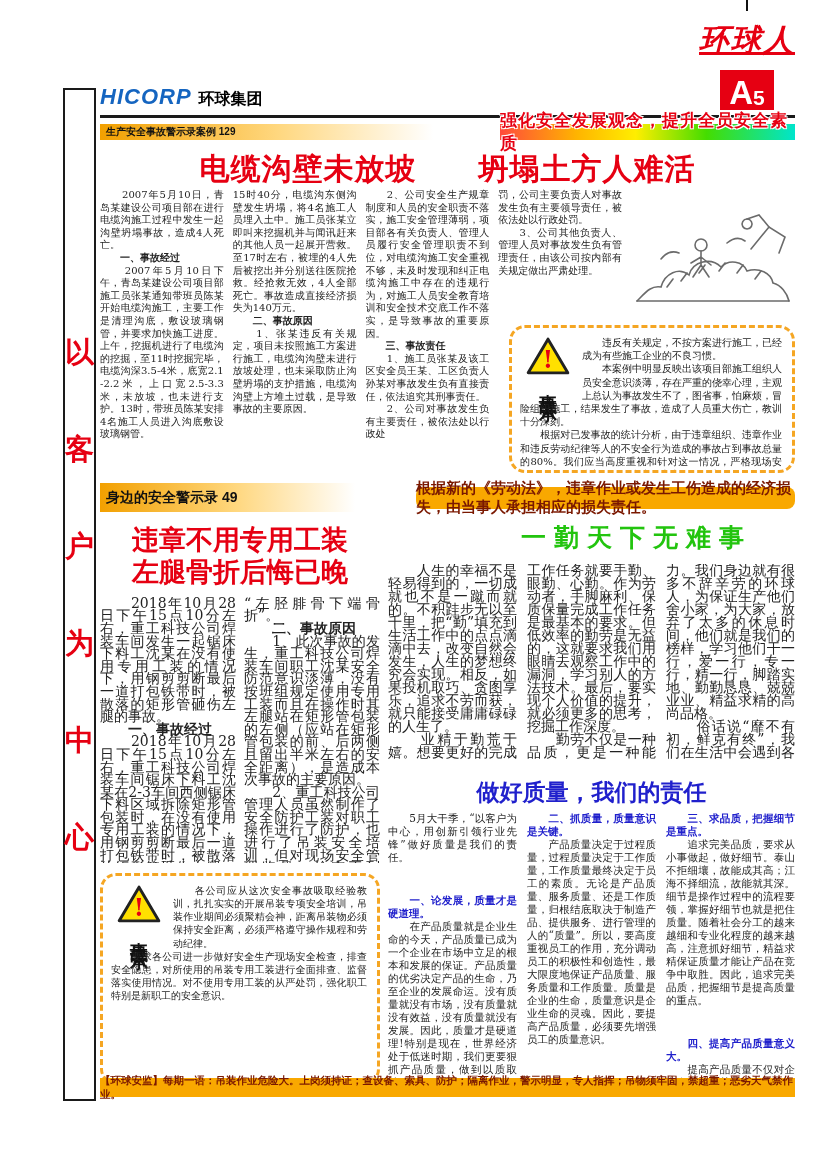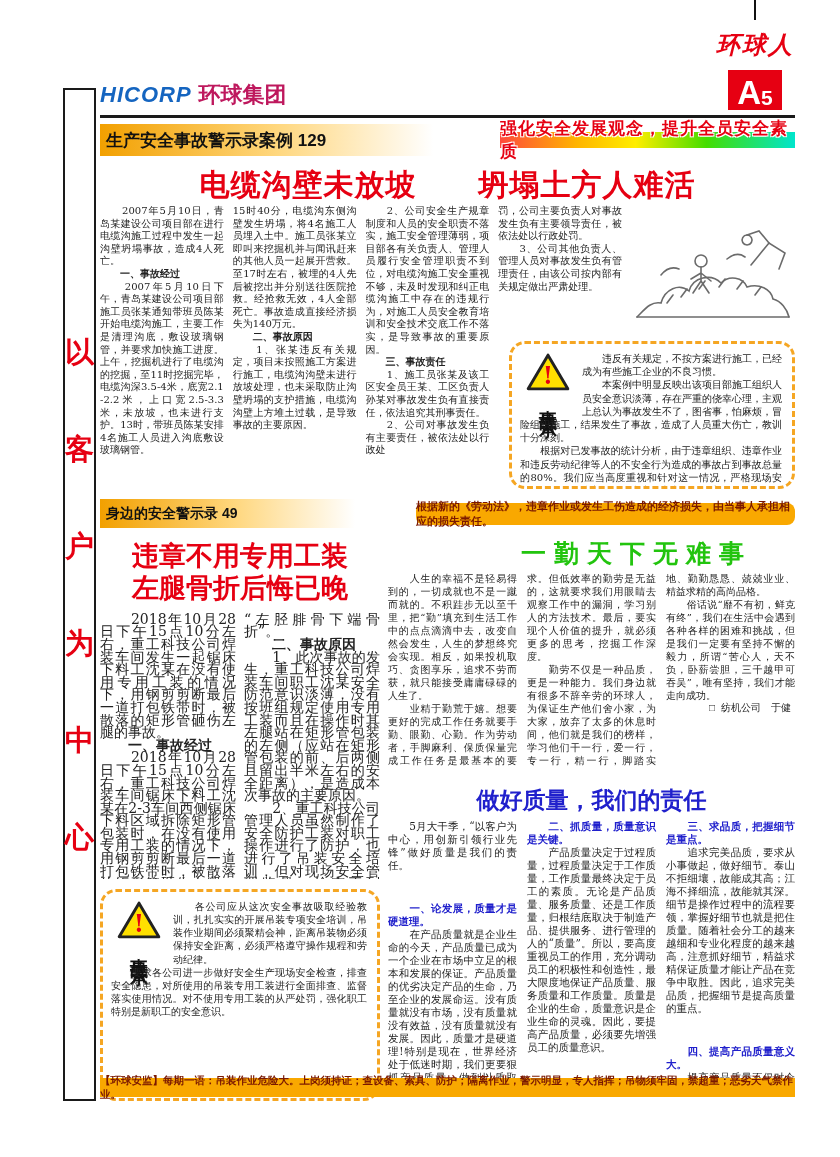--- a/index.html
+++ b/index.html
@@ -17,34 +17,34 @@
     justify-content:center;gap:68px;background:#fff;}
   .side-strip span{font-size:29px;font-weight:900;color:var(--c-red);line-height:1;}
 
   .content{position:absolute;left:100px;top:72px;width:695px;}
 
   
   .masthead{display:flex;justify-content:space-between;align-items:flex-end;
     border-bottom:3px solid var(--c-ink);padding-bottom:5px;height:46px;}
   .logo{display:flex;align-items:baseline;gap:7px;}
   .logo-word{color:var(--c-logoblue);font-weight:900;font-style:italic;font-size:22px;letter-spacing:1px;}
-  .logo-cn{font-weight:900;font-size:22px;color:#be185d;}
+  .logo-cn{font-weight:900;font-size:16px;color:#000000;}
   .mast-right{display:flex;align-items:center;gap:9px;flex-direction:column;}
   .sec-label{font-weight:900;font-size:20px;color:#111;}
   .vline{width:2px;height:36px;background:#111;}
-  .paper-name{color:var(--c-red);font-weight:900;font-style:italic;font-size:24px;letter-spacing:2px;}
+  .paper-name{color:var(--c-red);font-weight:900;font-style:italic;font-size:30px;letter-spacing:2px;text-decoration:underline;}
   .page-code{background:var(--c-red);color:#fff;width:54px;height:40px;display:flex;
     align-items:flex-end;justify-content:center;padding-bottom:2px;}
   .page-code .big{font-size:33px;font-weight:900;line-height:.9;}
   .page-code .small{font-size:21px;font-weight:900;line-height:1;}
 
   
   .strips{display:flex;align-items:center;gap:8px;margin-top:6px;}
-  .grad-strip{height:32px;background:linear-gradient(90deg,#f2a000,#ffd77e 45%,#fff 85%);
-    display:flex;align-items:center;padding-left:6px;font-weight:700;font-size:17px;color:#111;}
+  .grad-strip{height:16px;background:linear-gradient(90deg,#f2a000,#ffd77e 45%,#fff 85%);
+    display:flex;align-items:center;padding-left:6px;font-weight:700;font-size:10px;color:#111;}
   .series{flex:0 0 392px;}
   .slogan{flex:1;height:16px;display:flex;align-items:center;justify-content:center;
     background:linear-gradient(90deg,#ff4a3c,#ffb400 26%,#ffee00 46%,#44dd00 70%,#00e5cc 100%);
     color:var(--c-red);font-weight:900;font-size:17px;letter-spacing:1px;
     text-shadow:1px 1px 0 #fff,-1px -1px 0 #fff,1px -1px 0 #fff,-1px 1px 0 #fff;}
 
   
   .para{margin:0;text-align:justify;word-break:break-all;}
   .s-h{font-weight:900;font-family:"Liberation Sans","DejaVu Sans",sans-serif;}
   .s-hb{font-weight:700;color:var(--c-blue);font-family:"Liberation Sans","DejaVu Sans",sans-serif;margin-top:30px;}
@@ -60,37 +60,37 @@
     font-size:10px;line-height:13.2px;}
   .wicon{float:left;width:56px;display:flex;flex-direction:column;align-items:center;gap:3px;margin:0 6px 2px 0;}
   .wlabel{writing-mode:vertical-rl;font-weight:900;font-size:18px;letter-spacing:4px;line-height:1;
     color:#111;font-family:"Liberation Sans","DejaVu Sans",sans-serif;}
   .warn1{position:absolute;right:0;top:136px;width:286px;height:148px;overflow:hidden;}
 
   
   .divider{display:flex;align-items:center;gap:16px;margin-top:10px;}
   .div-left{flex:0 0 300px;height:29px;font-size:14px;}
   .div-right{flex:1;height:22px;background:var(--c-orange);display:flex;align-items:center;
-    justify-content:center;color:var(--c-darkred);font-weight:700;font-size:11px;border-radius:8px;}
+    justify-content:center;color:var(--c-darkred);font-weight:700;font-size:15px;border-radius:8px;}
 
   
   .low{display:flex;margin-top:10px;}
   .left-region{width:280px;margin-right:8px;}
   .right-region{width:407px;}
 
   .a2-title{color:var(--c-red);font-weight:900;font-size:27px;line-height:1.2;text-align:center;margin:2px 0 8px;}
   .a2-body{display:flex;height:266px;font-size:14px;line-height:12.6px;}
   .a2-col{width:136px;margin-right:8px;overflow:hidden;}
   .a2-col:last-child{margin-right:0;}
   .warn2{margin-top:10px;height:212px;overflow:hidden;}
 
   .a3-title{color:var(--c-green);font-weight:900;font-size:25px;letter-spacing:8px;
     text-align:center;margin:2px 0 4px 90px;line-height:1.1;}
   .a3-text{height:205px;overflow:hidden;column-count:3;column-gap:10px;column-fill:auto;
-    font-size:10px;line-height:13px;margin-top:4px;}
+    font-size:14px;line-height:13px;margin-top:12px;}
   .a4-title{color:var(--c-blue);font-weight:900;font-size:23px;text-align:center;margin:8px 0 4px;}
   .a4-text{height:282px;overflow:hidden;column-count:3;column-gap:10px;column-fill:auto;
     font-size:10.5px;line-height:13px;margin-top:2px;}
 
   .footer-bar{position:absolute;left:100px;top:1078px;width:695px;height:19px;
     background:var(--c-orange);color:var(--c-darkred);font-weight:700;font-size:10.5px;
     display:flex;align-items:center;justify-content:center;}
 </style>
 </head>
 <body>

